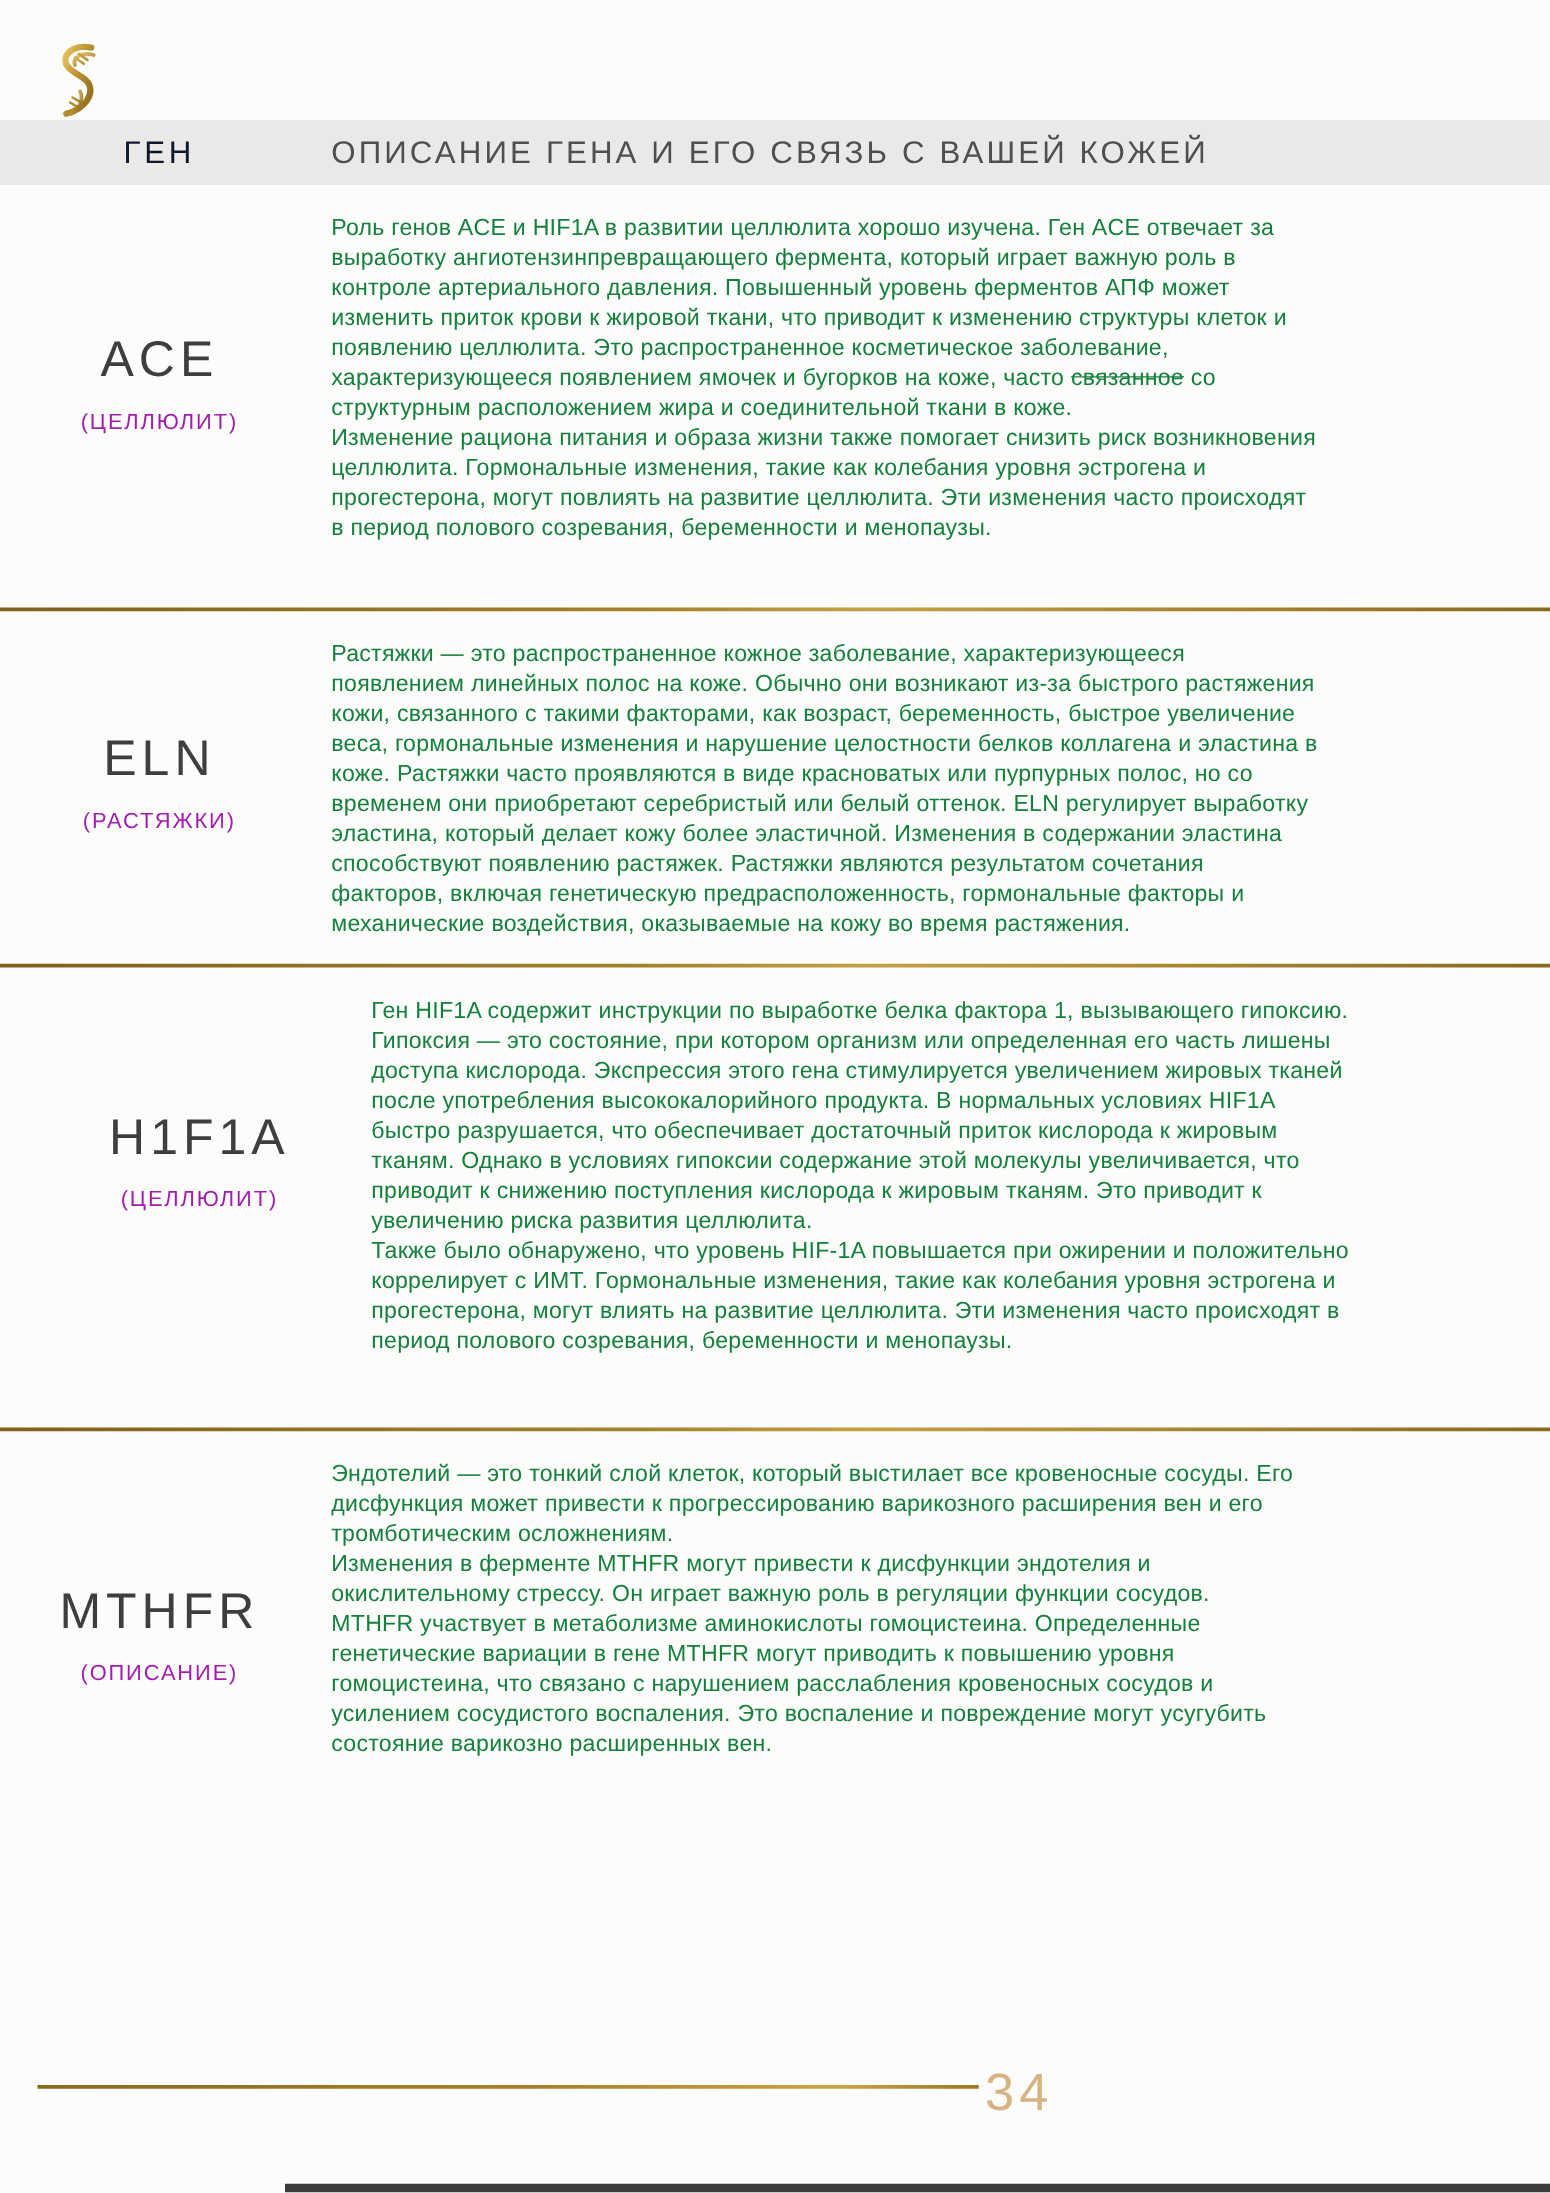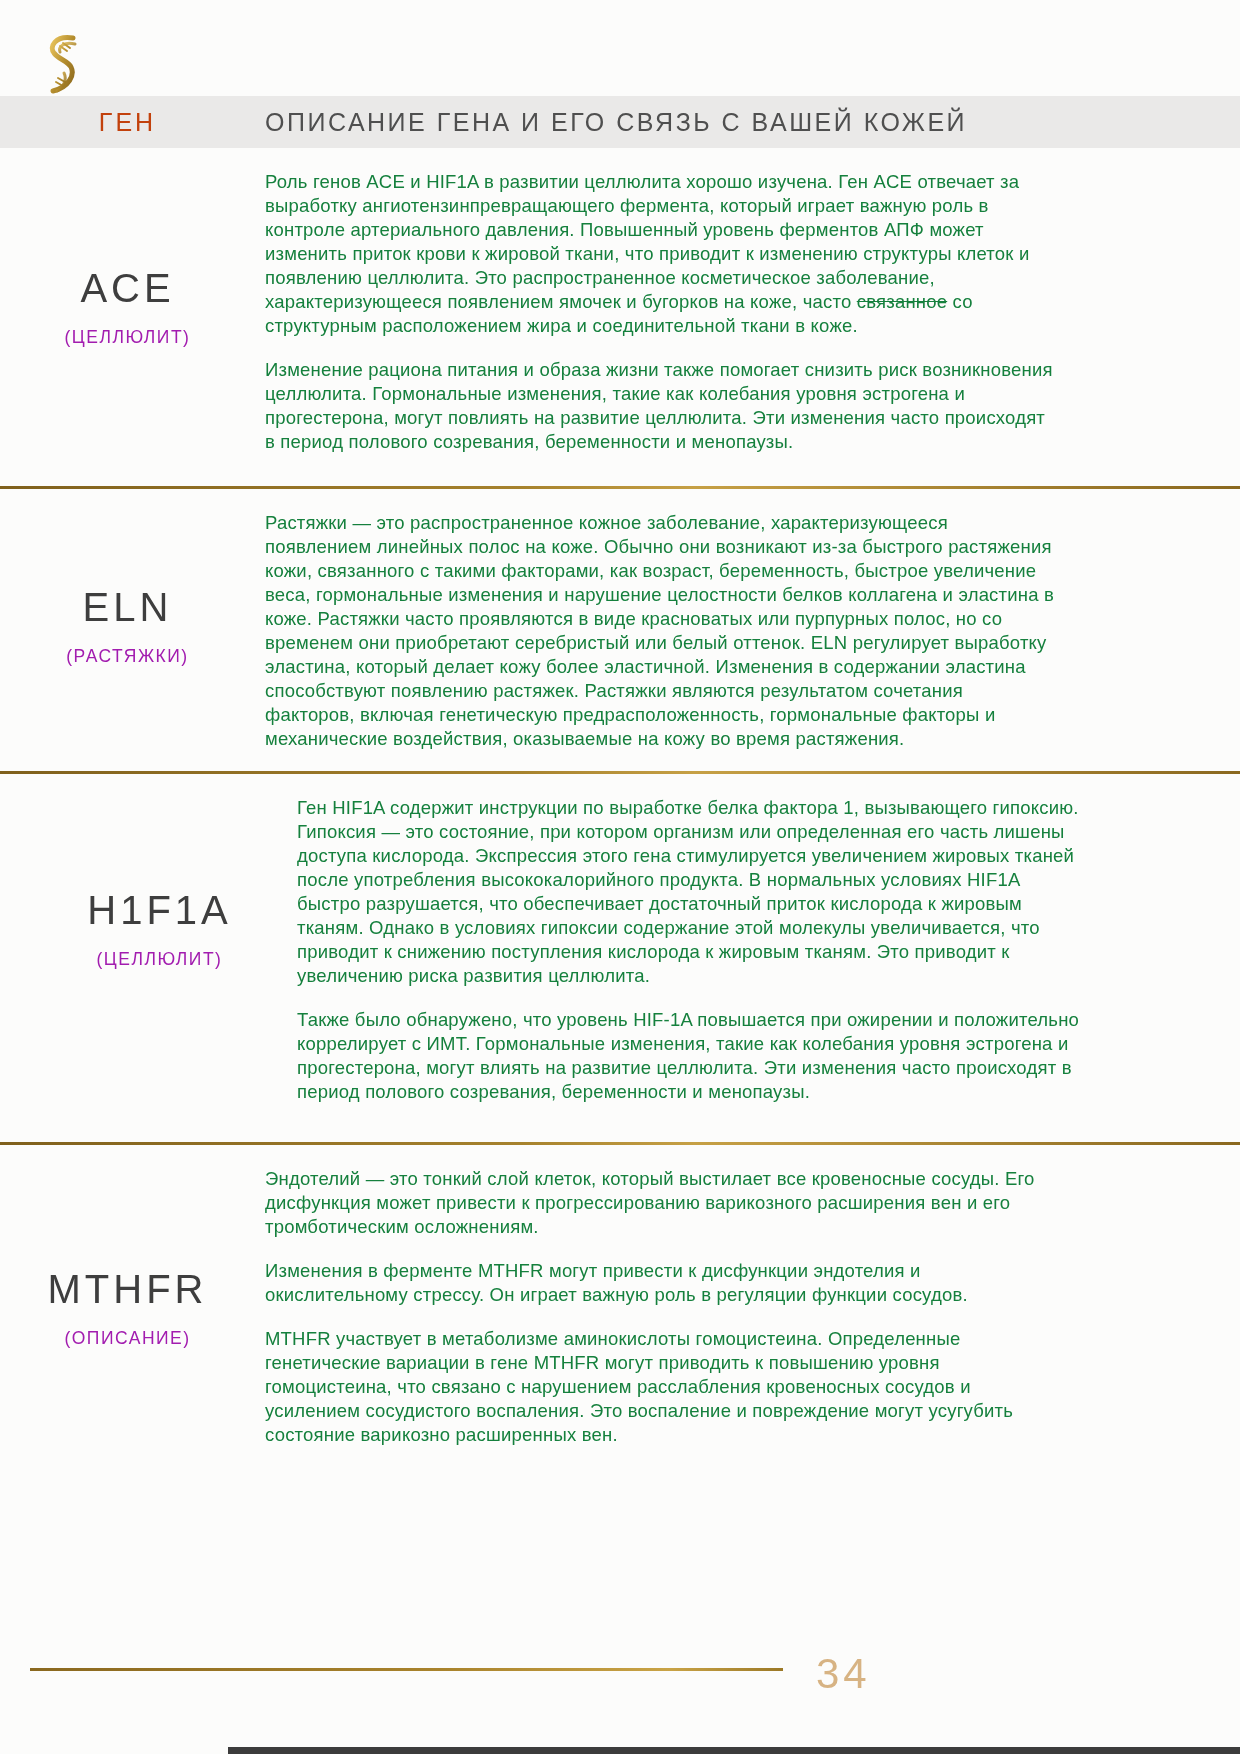--- a/index.html
+++ b/index.html
@@ -14,21 +14,21 @@
   .logo { position:absolute; top:34px; left:46px; width:34px; height:62px; }
 
   .report-table { position:absolute; top:96px; left:0; width:1240px; }
 
   .thead {
     display:flex; align-items:center;
     height:52px; background:#eae9e8;
   }
   .th-gene {
     flex:0 0 255px; text-align:center;
-    font-size:25px; font-weight:300; letter-spacing:3px; color:#c2410c;
+    font-size:25px; font-weight:300; letter-spacing:3px; color:#0f172a;
   }
   .th-desc {
     flex:1;
     font-size:25px; font-weight:300; letter-spacing:2.5px; color:#4f4f4f;
     padding-left:10px;
   }
 
   .divider {
     height:3px; width:100%;
     background:linear-gradient(90deg,#7f601c 0%,#a6822d 42%,#c6a045 56%,#8a681f 100%);
@@ -55,30 +55,30 @@
     font-size:17.5px; font-weight:300; letter-spacing:1.5px; color:#a21caf;
   }
 
   .desc-cell {
     flex:0 0 800px; width:800px;
     padding:22px 0 20px 10px;
     font-size:18.5px; line-height:24px; font-weight:300;
     letter-spacing:.2px; color:#15803d;
     text-align:left;
   }
-  .desc-cell p + p { margin-top:20px; }
+  .desc-cell p + p { }
   .strike { text-decoration:line-through; }
 
   .footer-rule {
     position:absolute; left:30px; top:1668px;
     width:753px; height:3px;
     background:linear-gradient(90deg,#8a681f 0%,#a9832c 55%,#c9a346 85%,#9b7826 100%);
   }
   .page-num {
-    position:absolute; left:816px; top:1650px;
+    position:absolute; left:788px; top:1650px;
     font-size:42px; font-weight:300; letter-spacing:4px; color:#d7b383;
   }
   .bottom-bar {
     position:absolute; left:228px; right:0; bottom:0; height:7px;
     background:#3c3c3c;
   }
 </style>
 </head>
 <body>
 

